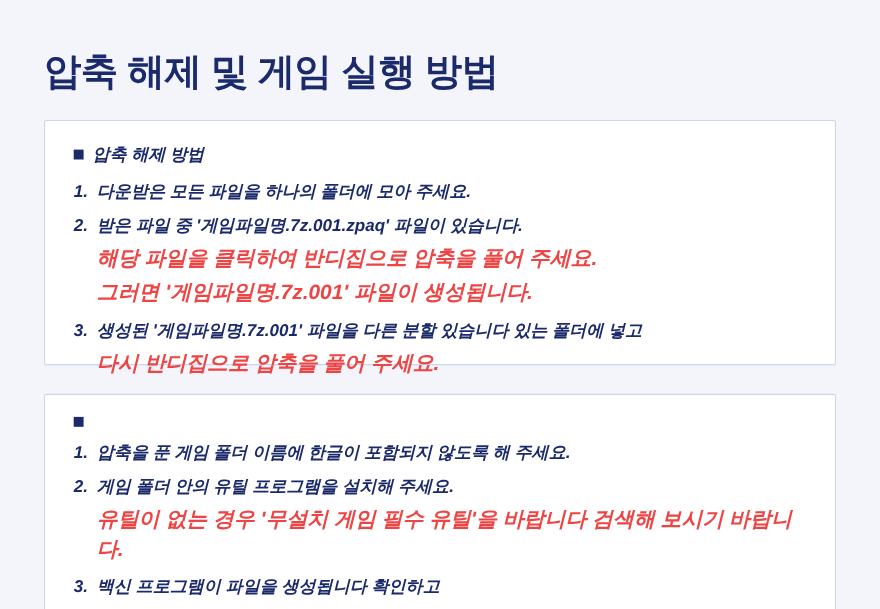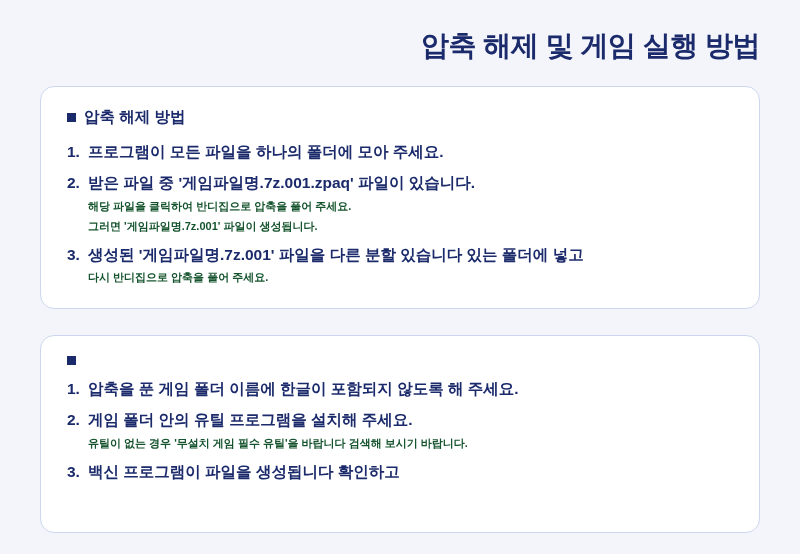--- a/index.html
+++ b/index.html
@@ -15,35 +15,36 @@
     overflow: hidden;
   }
   .page {
     width: 800px;
     height: 554px;
     box-sizing: border-box;
     padding: 0 40px;
     position: relative;
   }
   .page-title {
-    text-align: right;
-    font-size: 28px;
+    text-align: left;
+    font-size: 34px;
     font-weight: bold;
     color: #1b2a6b;
     letter-spacing: -0.5px;
-    padding-top: 27px;
+    padding-top: 42px;
     padding-bottom: 0;
     margin: 0;
   }
   .card {
     background: #ffffff;
     border: 1px solid #ccd7ef;
-    border-radius: 14px;
+    border-radius: 2px;
     box-sizing: border-box;
     padding: 20px 26px 20px 26px;
+    font-style: italic;
   }
   .card-1 {
     margin-top: 21px;
     height: 223px;
   }
   .card-2 {
     margin-top: 26px;
     height: 198px;
   }
   .section-heading {
@@ -78,23 +79,23 @@
     line-height: 1.45;
   }
   .step-num {
     flex: 0 0 auto;
     width: 21px;
   }
   .step-text {
     flex: 1 1 auto;
   }
   .sub-line {
-    font-size: 11px;
+    font-size: 19px;
     font-weight: bold;
-    color: #14532d;
+    color: #ef4444;
     line-height: 1.45;
     padding-left: 21px;
     margin-top: 4px;
   }
 </style>
 </head>
 <body>
 
 <div class="page">
 
@@ -102,21 +103,21 @@
 
   <div class="card card-1">
     <div class="section-heading">
       <span class="sq"></span>
       <span>압축 해제 방법</span>
     </div>
     <ol class="steps">
       <li>
         <div class="step-line">
           <span class="step-num">1.</span>
-          <span class="step-text">프로그램이 모든 파일을 하나의 폴더에 모아 주세요.</span>
+          <span class="step-text">다운받은 모든 파일을 하나의 폴더에 모아 주세요.</span>
         </div>
       </li>
       <li>
         <div class="step-line">
           <span class="step-num">2.</span>
           <span class="step-text">받은 파일 중 '게임파일명.7z.001.zpaq' 파일이 있습니다.</span>
         </div>
         <div class="sub-line">해당 파일을 클릭하여 반디집으로 압축을 풀어 주세요.</div>
         <div class="sub-line">그러면 '게임파일명.7z.001' 파일이 생성됩니다.</div>
       </li>

